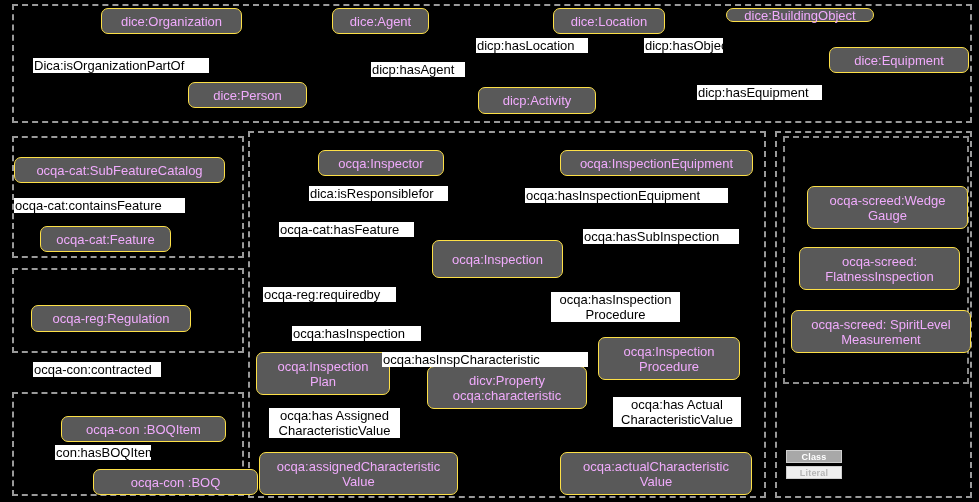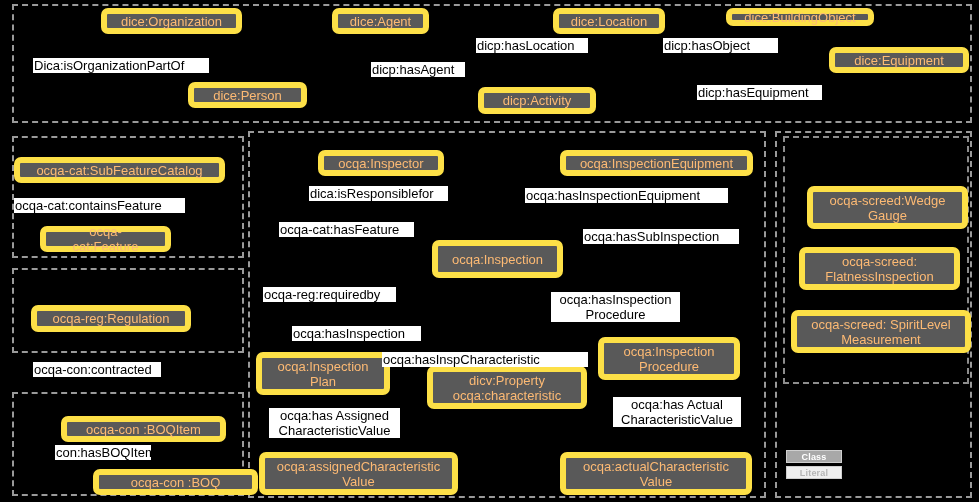--- a/index.html
+++ b/index.html
@@ -17,23 +17,23 @@
     box-sizing:border-box;
     background:transparent;
   }
   .panel.inner{border-color:#8d8d8d;}
 
   
   .node{
     position:absolute;
     box-sizing:border-box;
     background:#595959;
-    border:6px solid #fde047;
+    border:1px solid #fde047;
     border-radius:7px;
-    color:#fdba74;
+    color:#f0abfc;
     font-size:13px;
     line-height:15px;
     display:flex;
     align-items:center;
     justify-content:center;
     text-align:center;
     padding:3px 12px;
     white-space:pre-line;
   }
 
@@ -107,21 +107,21 @@
 Gauge</div>
       <div class="node" style="left: 799px; top: 247px; width: 161px; height: 43px;">ocqa-screed:
 FlatnessInspection</div>
       <div class="node" style="left: 791px; top: 310px; width: 180px; height: 43px;">ocqa-screed: SpiritLevel
 Measurement</div>
     </div>
   <div id="plabels">
       <div class="plabel" style="left: 33px; top: 58px; width: 176px;">Dica:isOrganizationPartOf</div>
       <div class="plabel" style="left: 371px; top: 62px; width: 94px;">dicp:hasAgent</div>
       <div class="plabel" style="left: 476px; top: 38px; width: 112px;">dicp:hasLocation</div>
-      <div class="plabel" style="left: 644px; top: 38px; width: 115px; margin-left: 19px;">dicp:hasObject</div>
+      <div class="plabel" style="left: 644px; top: 38px; width: 79px;">dicp:hasObject</div>
       <div class="plabel" style="left: 697px; top: 85px; width: 125px;">dicp:hasEquipment</div>
       <div class="plabel" style="left: 14px; top: 198px; width: 171px;">ocqa-cat:containsFeature</div>
       <div class="plabel" style="left: 33px; top: 362px; width: 128px;">ocqa-con:contracted</div>
       <div class="plabel" style="left: 55px; top: 445px; width: 96px;">con:hasBOQItem</div>
       <div class="plabel" style="left: 309px; top: 186px; width: 139px;">dica:isResponsiblefor</div>
       <div class="plabel" style="left: 279px; top: 222px; width: 135px;">ocqa-cat:hasFeature</div>
       <div class="plabel" style="left: 263px; top: 287px; width: 133px;">ocqa-reg:requiredby</div>
       <div class="plabel" style="left: 292px; top: 326px; width: 129px;">ocqa:hasInspection</div>
       <div class="plabel center" style="left: 269px; top: 408px; width: 131px;">ocqa:has Assigned
 CharacteristicValue</div>

